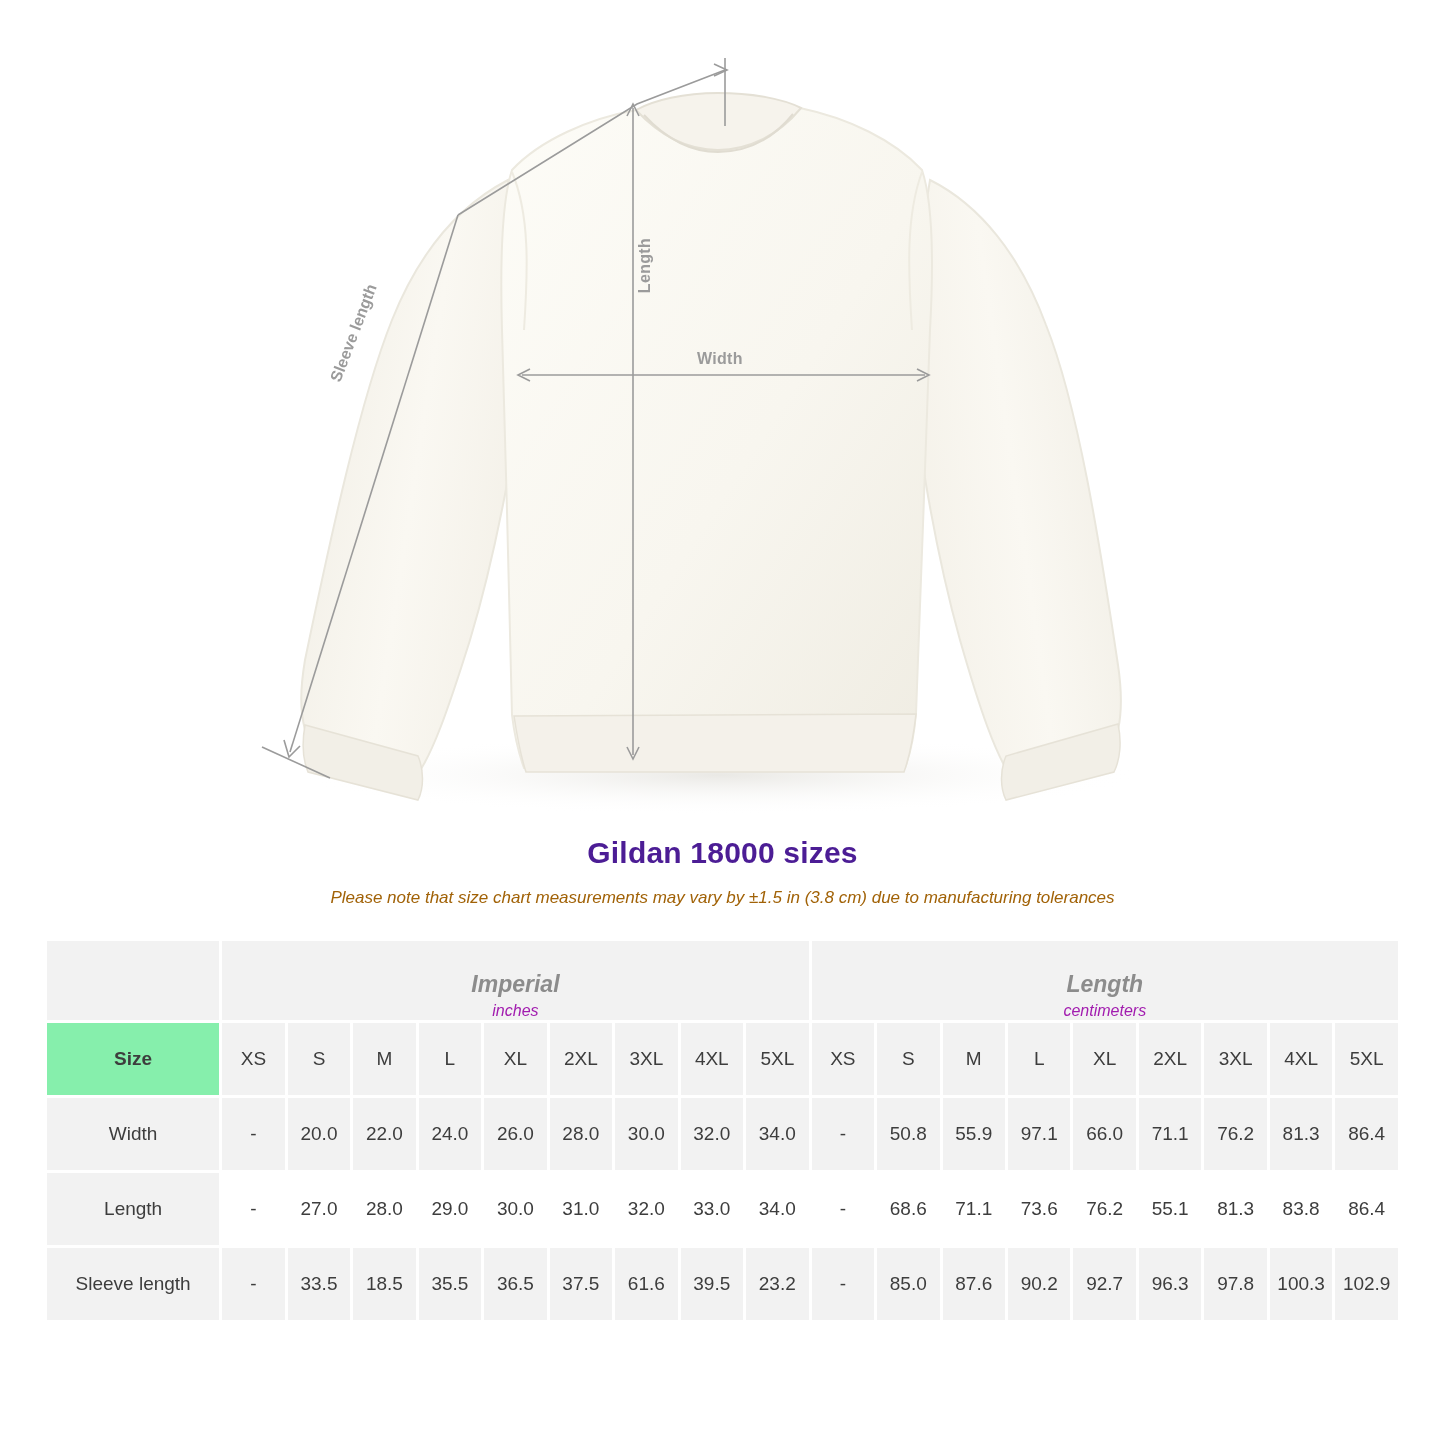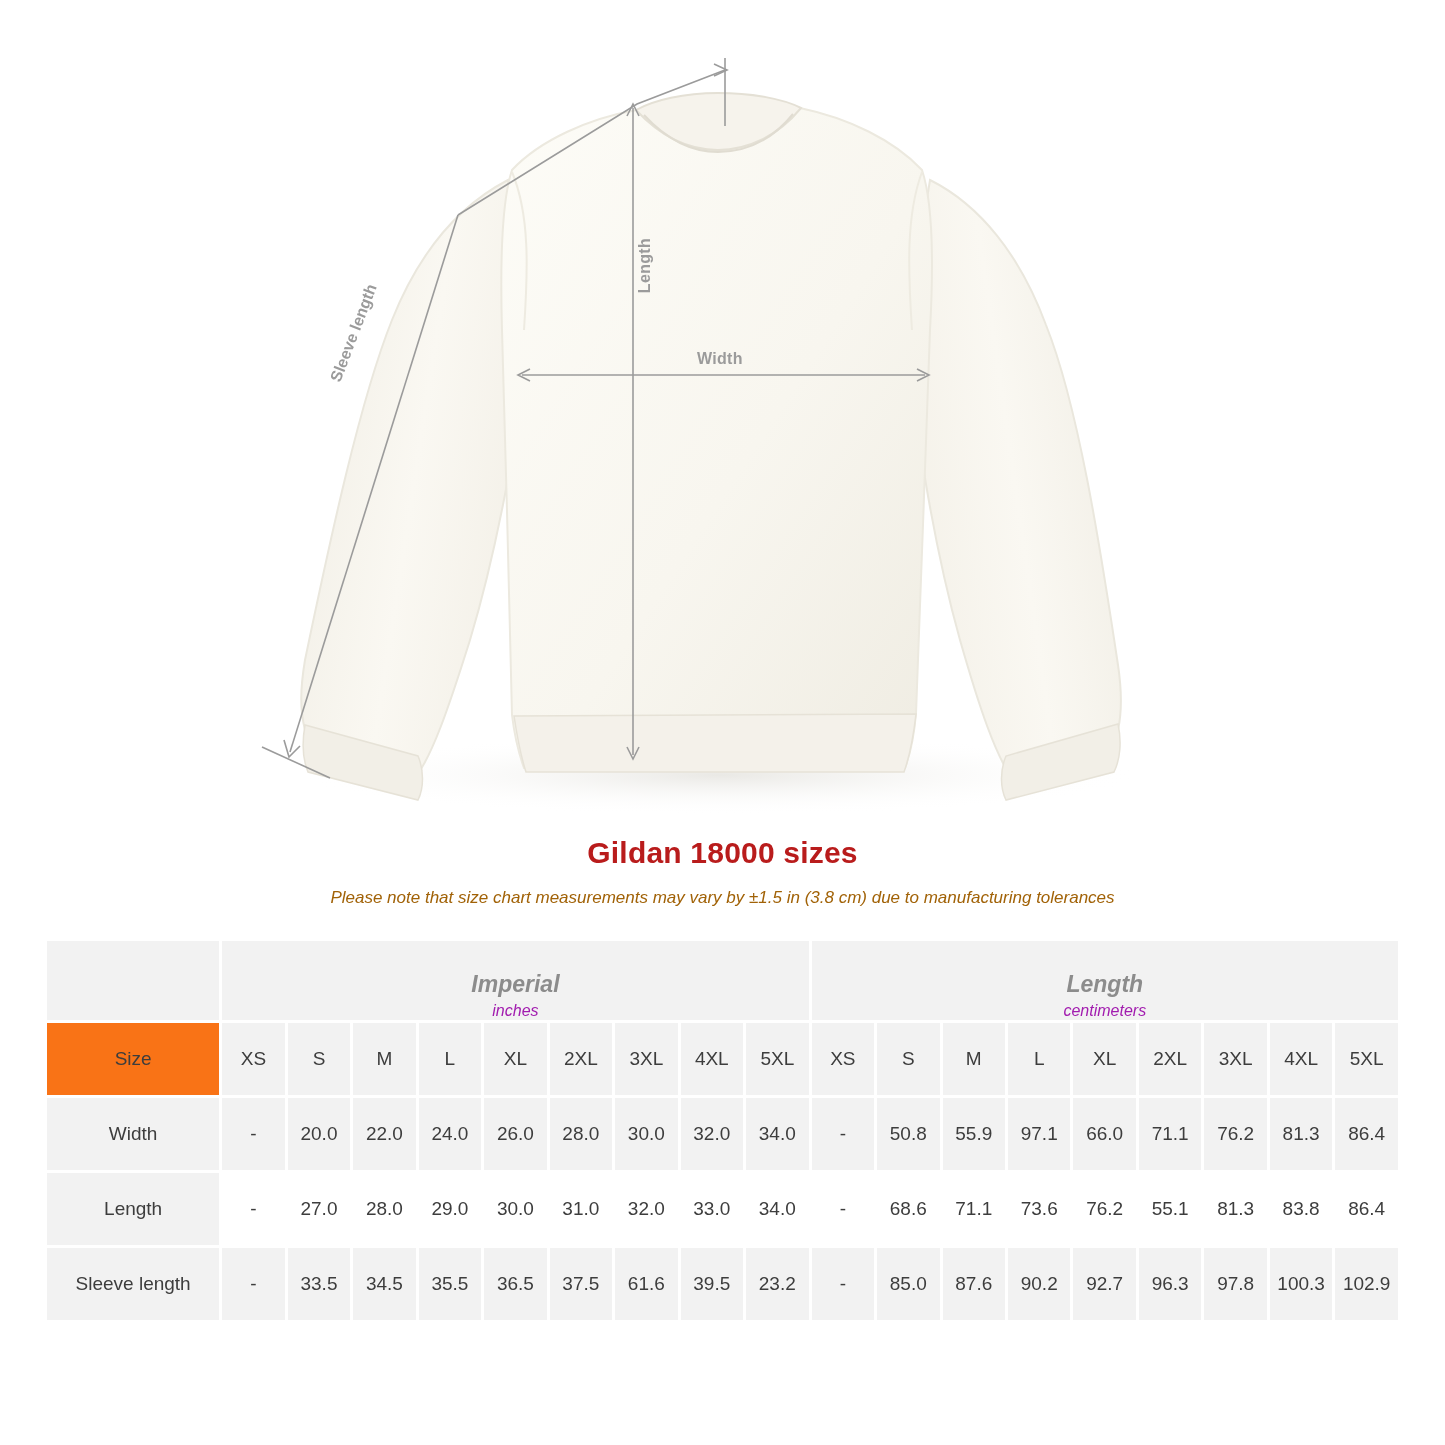--- a/index.html
+++ b/index.html
@@ -62,21 +62,21 @@
   }
 
   
   .title-block {
     text-align: center;
     margin-top: 6px;
   }
   .chart-title {
     font-size: 30px;
     font-weight: bold;
-    color: #b91c1c;
+    color: #4c1d95;
     margin: 0;
     letter-spacing: 0.2px;
   }
   .chart-note {
     font-size: 17px;
     font-style: italic;
     color: #a16207;
     margin-top: 18px;
   }
 
@@ -119,22 +119,22 @@
     color: #a21caf;
     margin-top: 5px;
   }
   .hdr-row td {
     background: #ffffff;
     font-size: 19px;
     color: #3d3d3d;
     height: 76px;
   }
   .hdr-row td.rowlabel {
-    background: #f97316;
-    font-weight: normal;
+    background: #86efac;
+    font-weight: bold;
   }
   .rowlabel {
     font-weight: bold;
     font-size: 19px;
     color: #3d3d3d;
     background: #f2f2f2;
   }
   tr.data-row td {
     background: #f2f2f2;
   }
@@ -332,21 +332,21 @@
           <td>55.1</td>
           <td>81.3</td>
           <td>83.8</td>
           <td>86.4</td>
         </tr>
 
         <tr class="data-row">
           <td class="rowlabel">Sleeve length</td>
           <td>-</td>
           <td>33.5</td>
-          <td>34.5</td>
+          <td>18.5</td>
           <td>35.5</td>
           <td>36.5</td>
           <td>37.5</td>
           <td>61.6</td>
           <td>39.5</td>
           <td>23.2</td>
           <td>-</td>
           <td>85.0</td>
           <td>87.6</td>
           <td>90.2</td>

